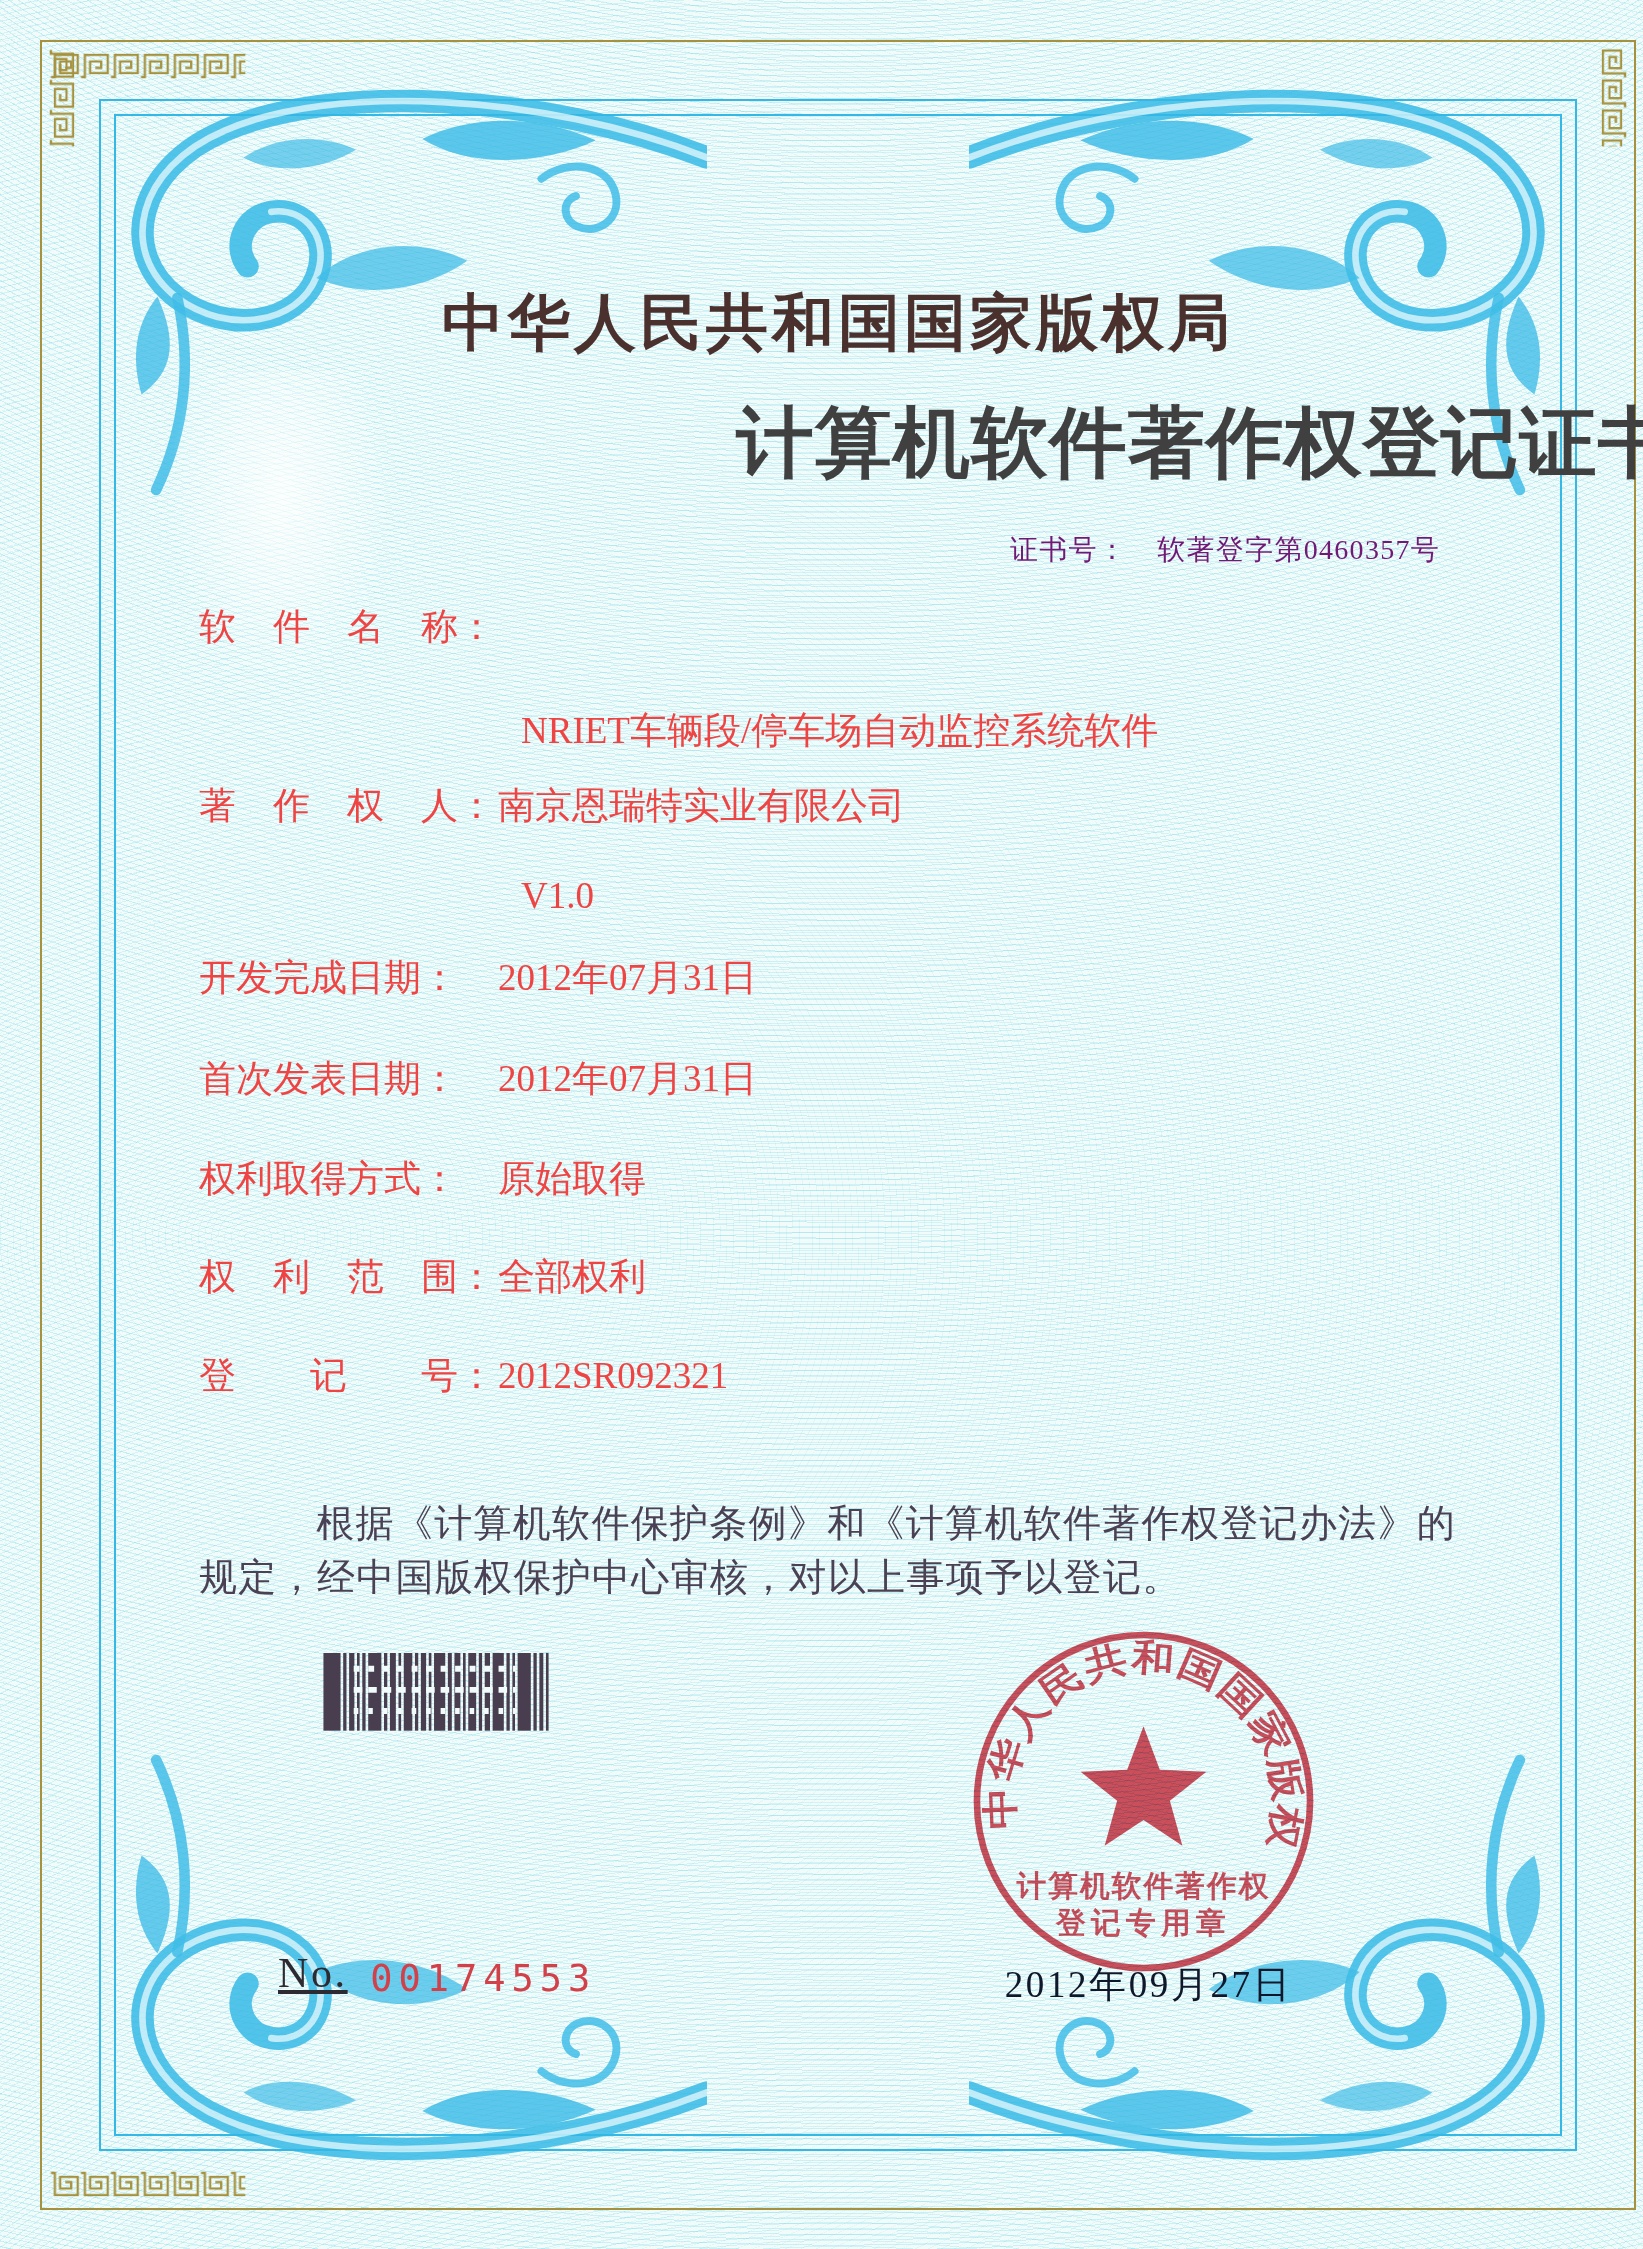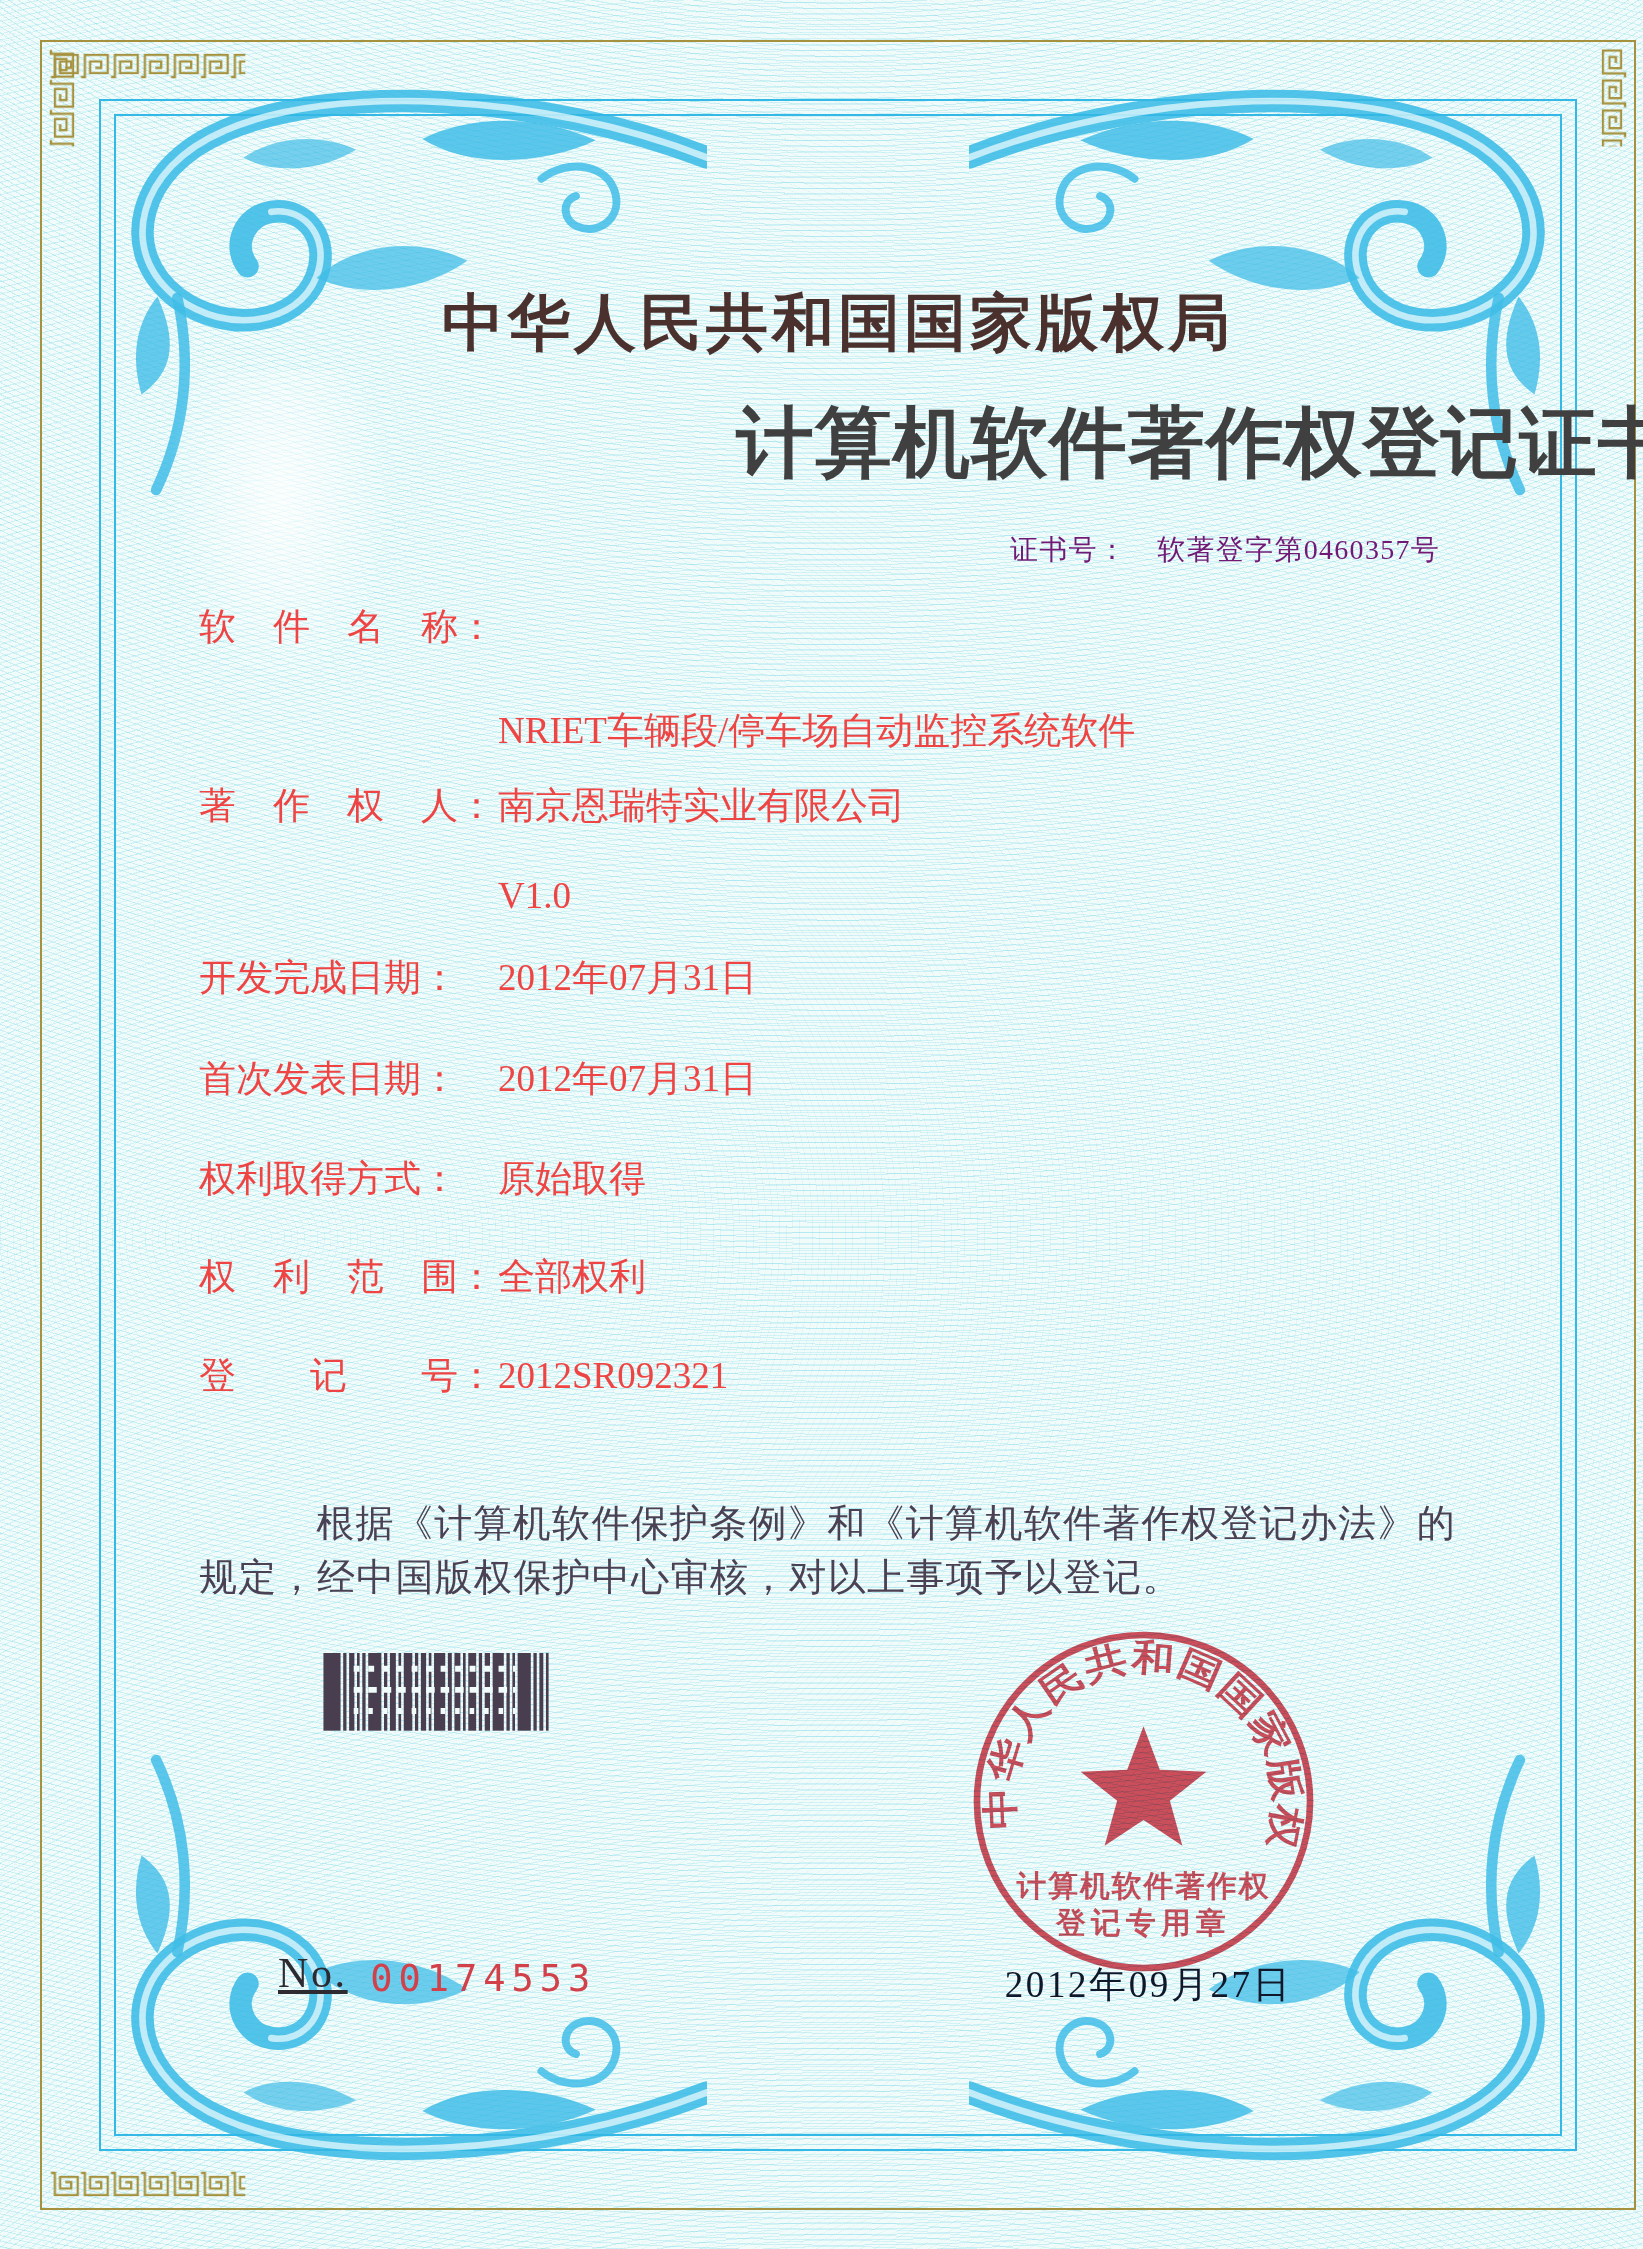--- a/index.html
+++ b/index.html
@@ -40,21 +40,21 @@
   .authority { position:absolute; left:0; width:100%; top:281px; text-align:center;
     font-size:62px; font-weight:700; letter-spacing:4px; color:#4a312e; }
   .cert-title { position:absolute; left:0; width:100%; top:392px; text-align:right;
     font-size:77px; font-weight:900; letter-spacing:1.3px; color:#404040; }
   .certno { position:absolute; left:1010px; top:531px; font-size:28px; color:#701a75; letter-spacing:1.3px; }
   .certno .gap { display:inline-block; width:30px; }
 
   .row { position:absolute; left:199px; display:flex; font-size:37px; color:#ef4444; line-height:52px; }
   .row .lbl { flex:none; width:299px; white-space:pre; }
   .row .val { white-space:pre; }
-  .vline { display:block; }
+  .vline { display:block;margin-left:23px; }
   .vline + .vline { margin-top:9.3px; }
 
   .statement { position:absolute; left:199px; width:1257px; font-size:38px; color:#4a4254;
     letter-spacing:1.3px; line-height:52px; }
   .st1 { top:1497px; text-indent:112px;text-align:right; }
   .st2 { top:1551px; }
 
   .barcode { position:absolute; left:323px; top:1653px; width:228px; height:79px; }
 
   .seal { position:absolute; left:971px; top:1629px; width:345px; height:345px;

